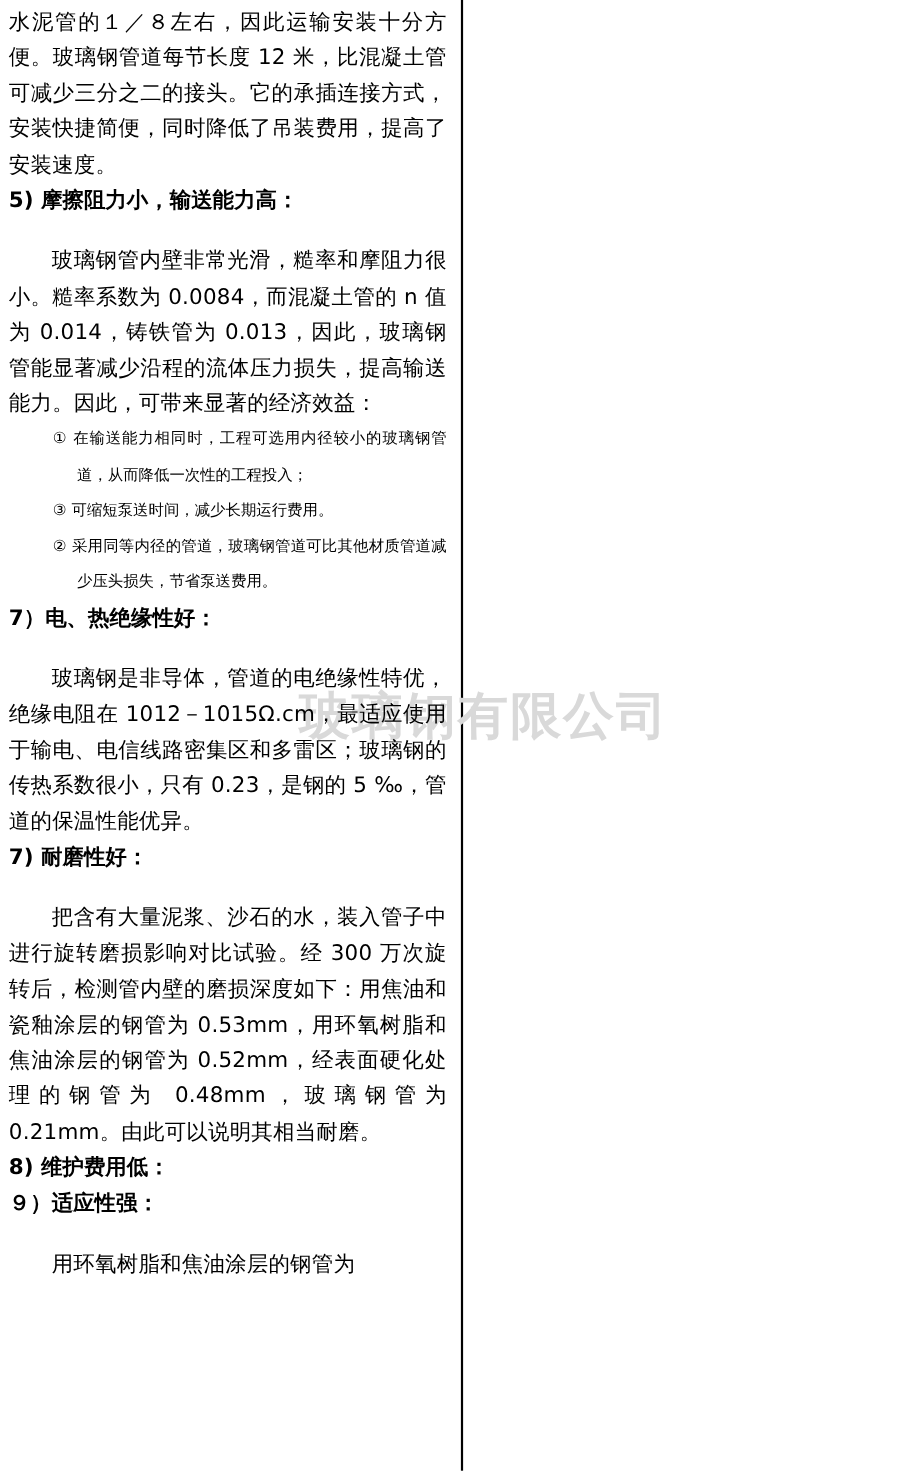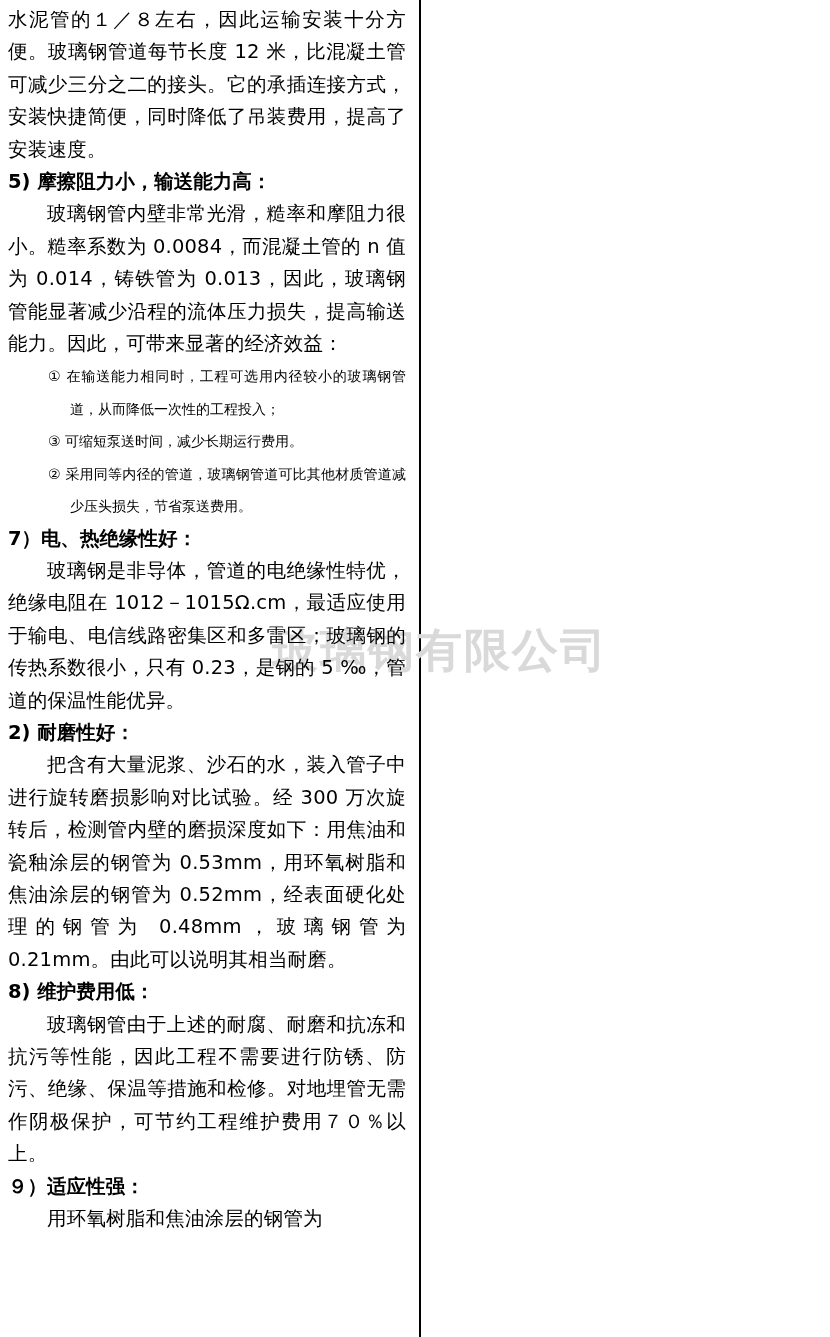--- a/index.html
+++ b/index.html
@@ -66,20 +66,21 @@
     line-height: 32.4px;
     text-align: justify;
     text-justify: inter-ideograph;
     margin: 0;
     letter-spacing: 0.2px;
     position: relative;
     z-index: 10;
   }
   .indent2 {
     text-indent: 39px;
+    margin-top: 23px;
   }
   .heading {
     font-size: 19.5px;
     line-height: 32.4px;
     margin: 0;
     position: relative;
     z-index: 10;
     font-weight: bold;
   }
   .list-item {
@@ -110,27 +111,26 @@
     <p class="list-item"><span>①</span> <span>在输送能力相同时，工程可选用内径较小的玻璃钢管道，从而降低一次性的工程投入；</span></p>
 
     <p class="list-item"><span>③</span> <span>可缩短泵送时间，减少长期运行费用。</span></p>
 
     <p class="list-item"><span>②</span> <span>采用同等内径的管道，玻璃钢管道可比其他材质管道减少压头损失，节省泵送费用。</span></p>
 
     <p class="heading">7）电、热绝缘性好：</p>
 
     <p class="para indent2">玻璃钢是非导体，管道的电绝缘性特优，绝缘电阻在 1012－1015Ω.cm，最适应使用于输电、电信线路密集区和多雷区；玻璃钢的传热系数很小，只有 0.23，是钢的 5 ‰，管道的保温性能优异。</p>
 
-    <p class="heading">2) 耐磨性好：</p>
+    <p class="heading">7) 耐磨性好：</p>
 
     <p class="para indent2">把含有大量泥浆、沙石的水，装入管子中进行旋转磨损影响对比试验。经 300 万次旋转后，检测管内壁的磨损深度如下：用焦油和瓷釉涂层的钢管为 0.53mm，用环氧树脂和焦油涂层的钢管为 0.52mm，经表面硬化处理的钢管为 0.48mm，玻璃钢管为 0.21mm。由此可以说明其相当耐磨。</p>
 
     <p class="heading">8) 维护费用低：</p>
 
-    <p class="para indent2">玻璃钢管由于上述的耐腐、耐磨和抗冻和抗污等性能，因此工程不需要进行防锈、防污、绝缘、保温等措施和检修。对地埋管无需作阴极保护，可节约工程维护费用７０％以上。</p>
 
     <p class="heading">９）适应性强：</p>
 
     <p class="para indent2">用环氧树脂和焦油涂层的钢管为</p>
 
   </div>
 
   <div id="column-divider"></div>
 
   <div id="right-column"></div>

